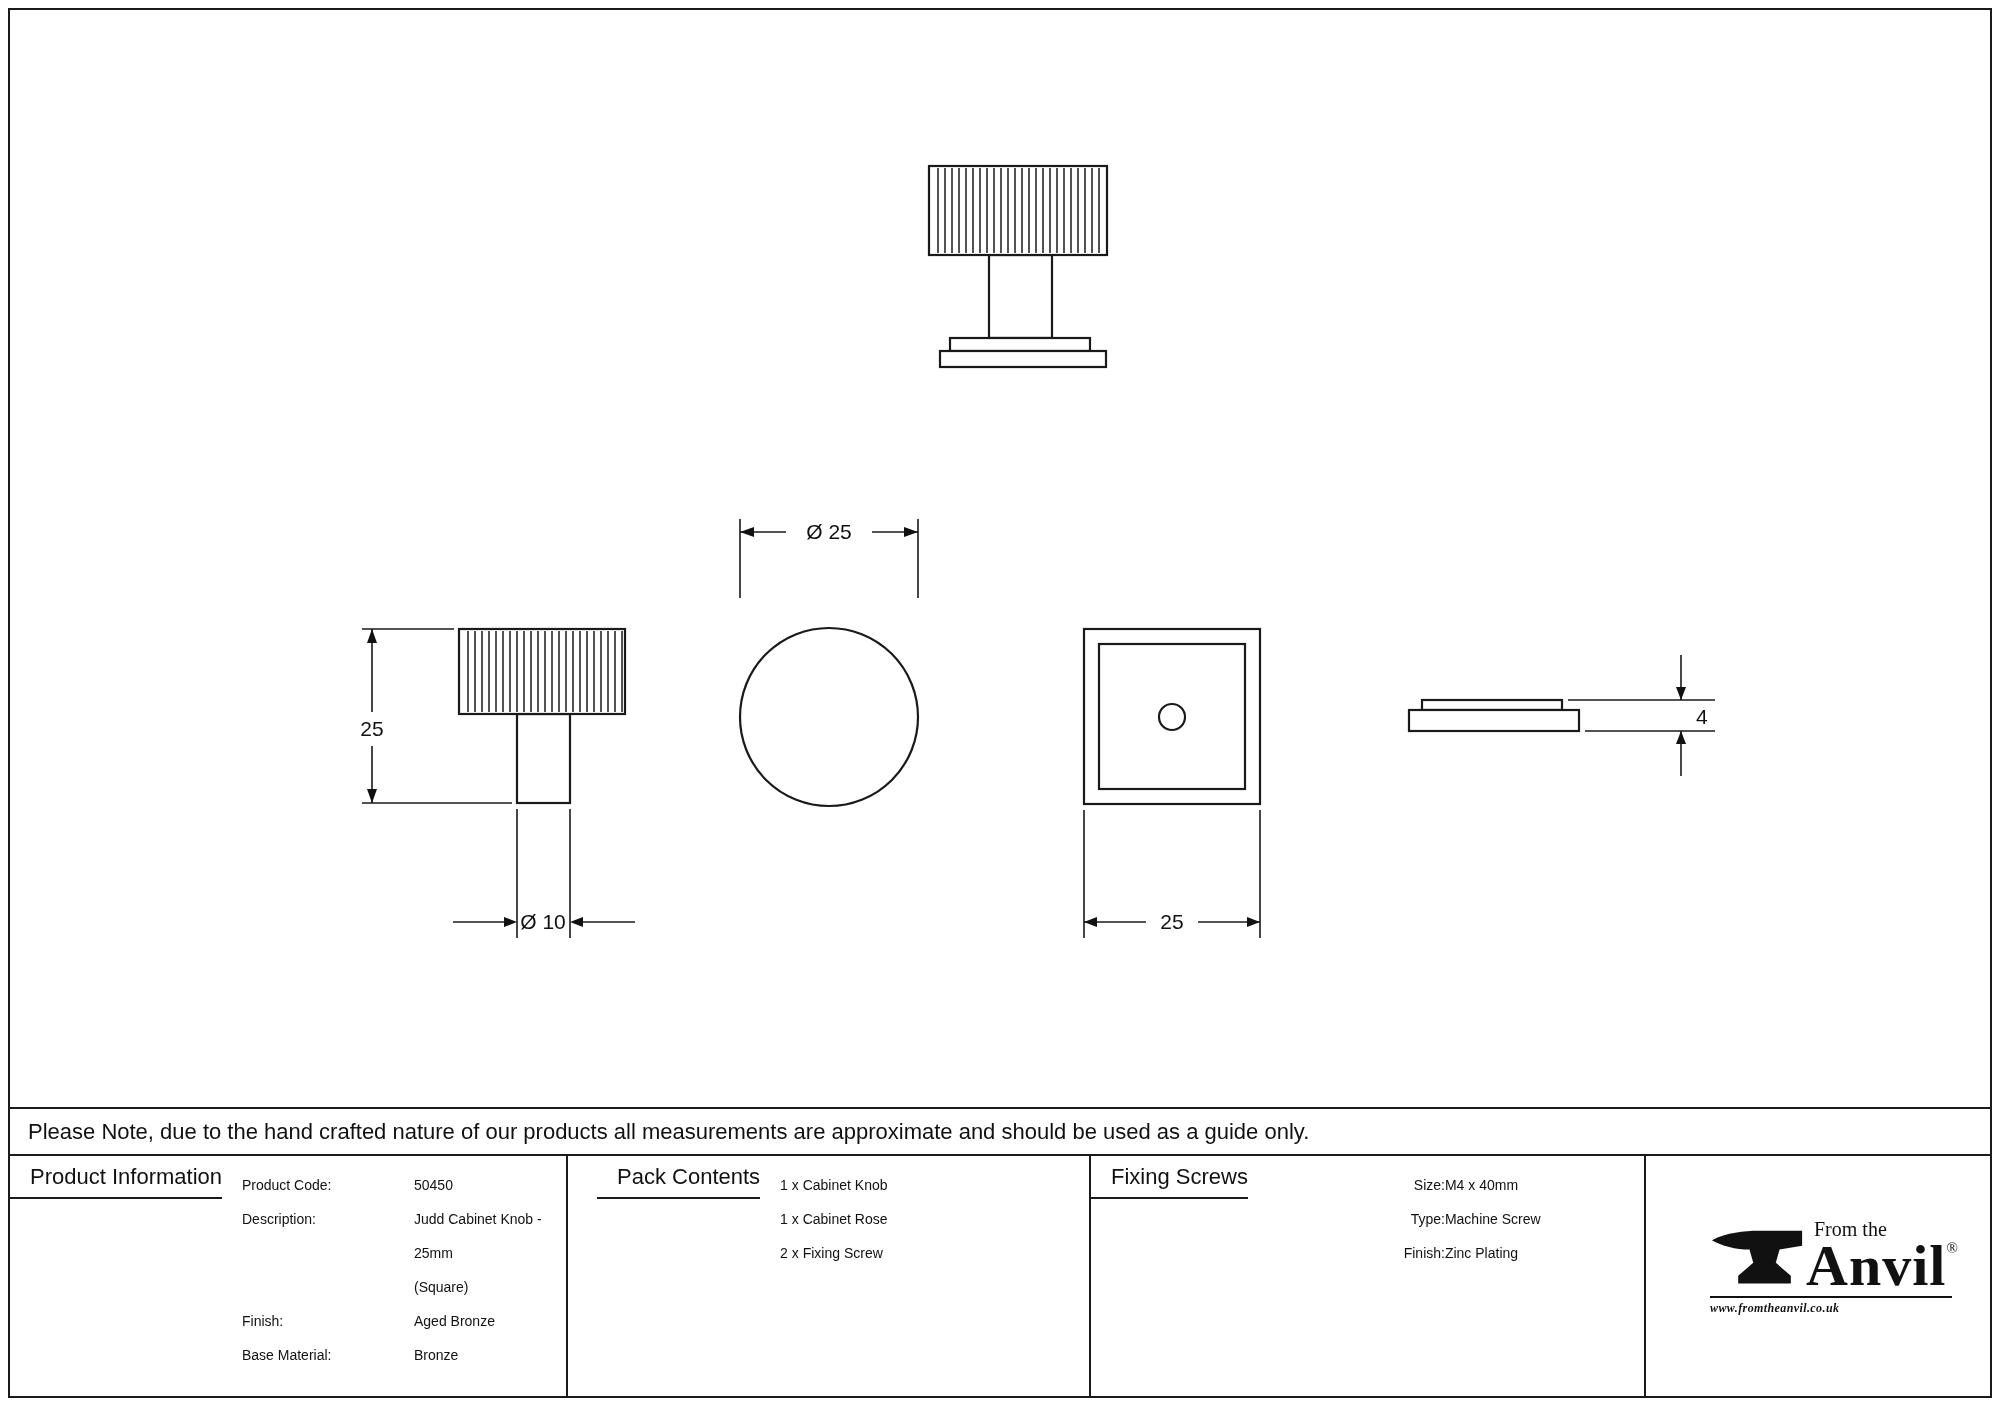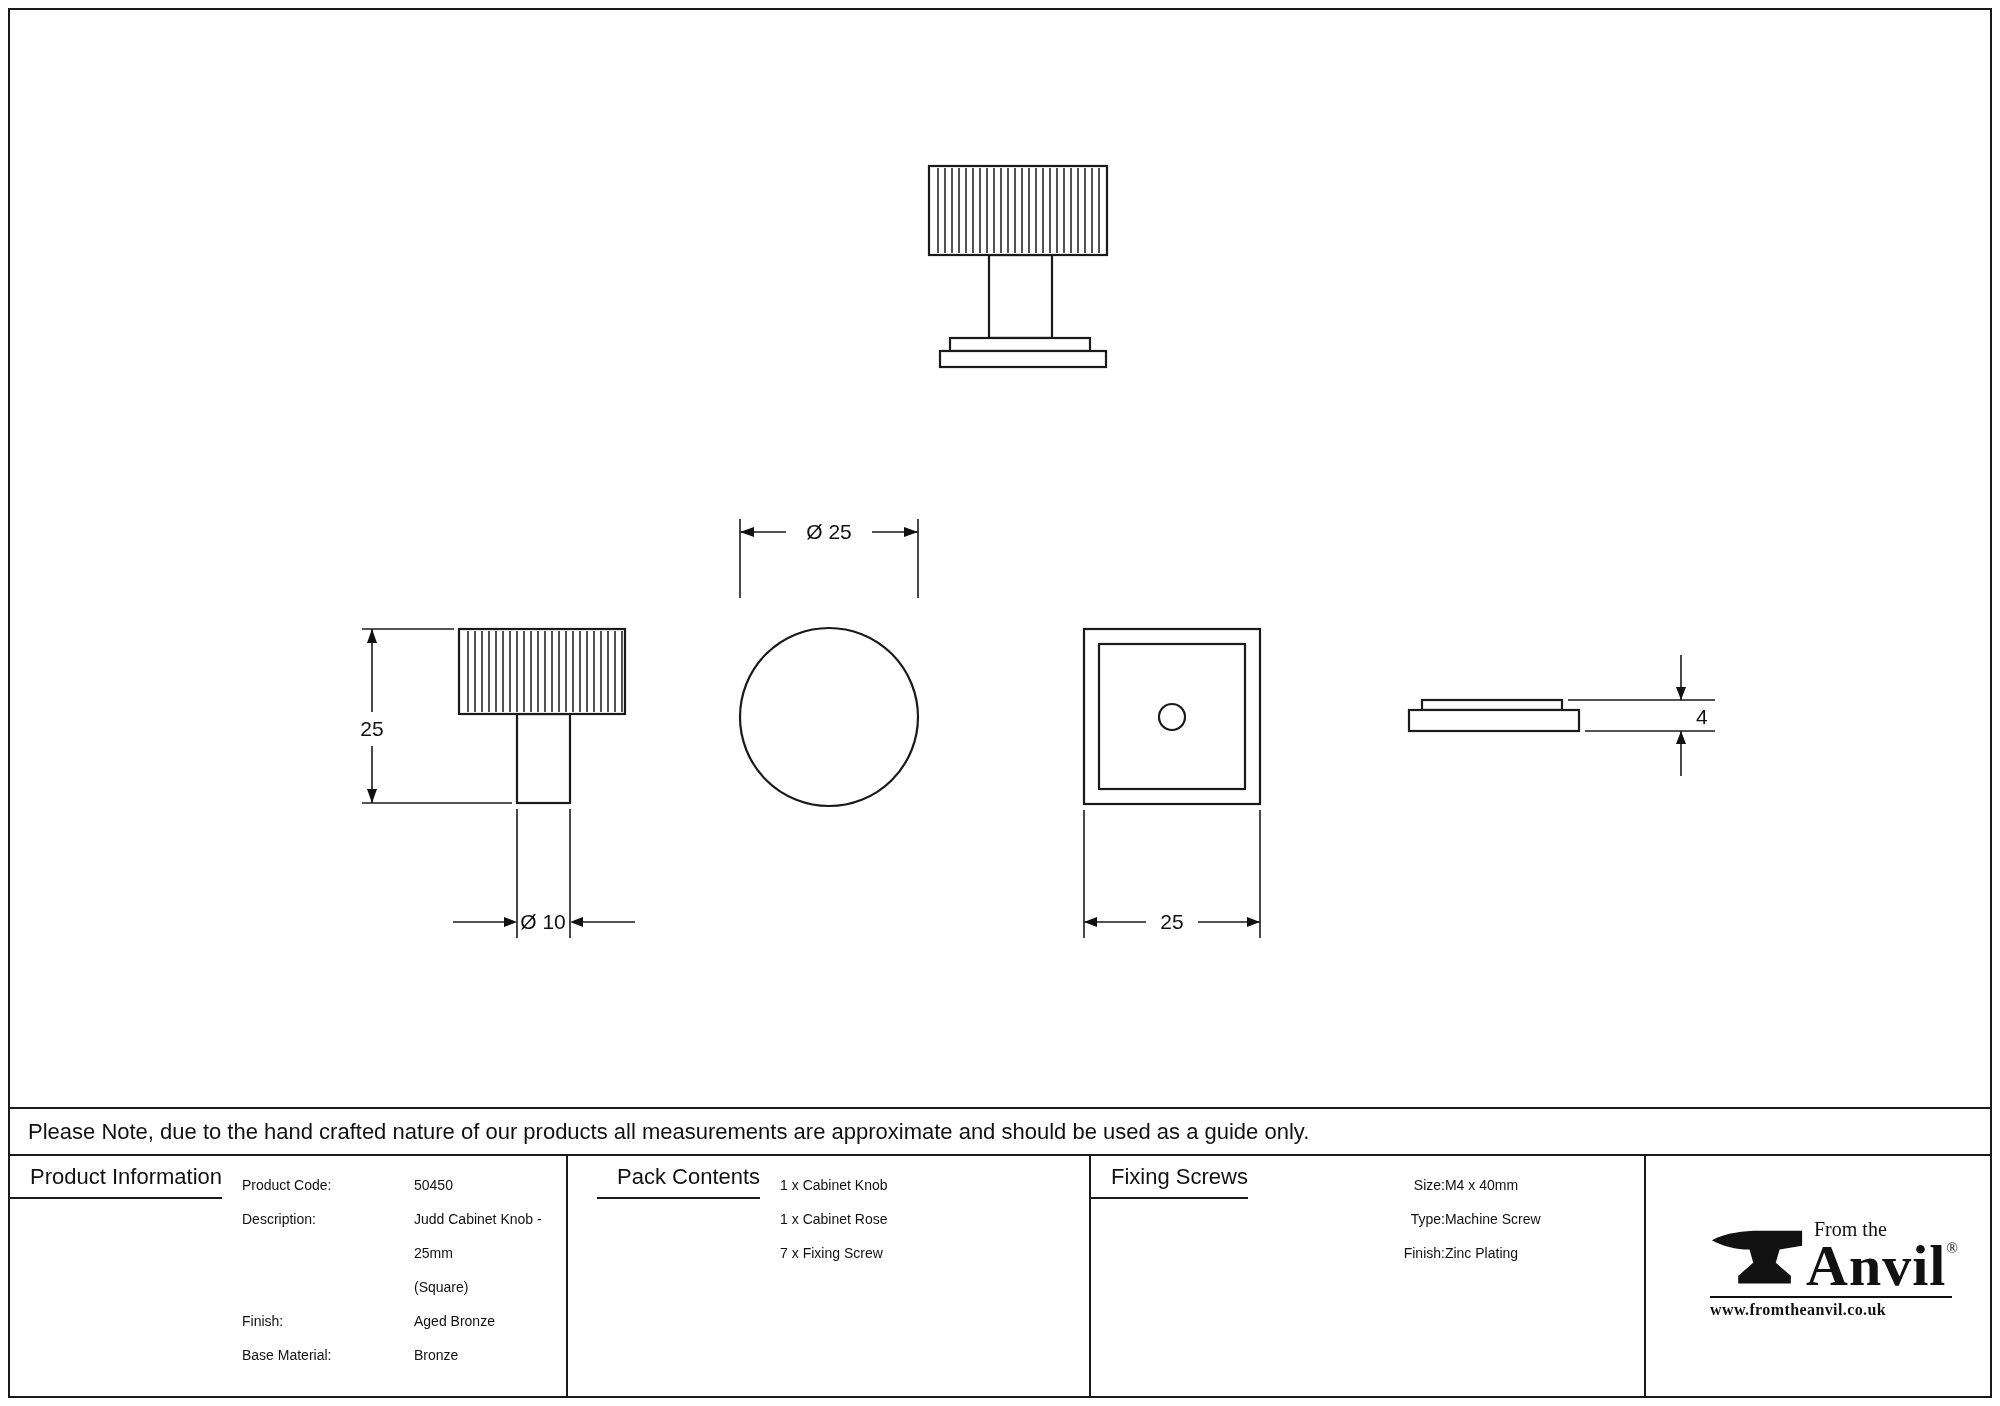--- a/index.html
+++ b/index.html
@@ -27,22 +27,22 @@
   .col-fix .kv .k{width:177px;text-align:right;}
 
   .logo{position:absolute;left:64px;top:62px;width:260px;}
   .logo-row{display:flex;align-items:flex-start;}
   .anvil-icon{width:94px;height:60px;margin-top:10px;flex:none;}
   .logo-text{margin-left:2px;font-family:"Liberation Serif",serif;}
   .from-the{display:block;font-size:20px;margin-left:8px;line-height:22px;}
   .brand{font-size:58px;font-weight:bold;line-height:50px;letter-spacing:1px;}
   .reg{font-size:15px;vertical-align:32px;font-weight:normal;}
   .logo-rule{border-top:2px solid #111;margin:5px 0 3px;width:242px;height:0;}
-  .logo-url{font-family:"Liberation Serif",serif;font-weight:bold;
-            font-size:16px;letter-spacing:0.4px;}
+  .logo-url{font-family:"Liberation Serif",serif;font-style:italic;font-weight:bold;
+            font-size:12px;letter-spacing:0.4px;}
 </style>
 </head>
 <body>
 
 <div class="page">
   <div class="sheet">
 
     <svg class="drawing-svg" width="1980" height="1100" viewBox="0 0 1980 1100">
 
       <g fill="#fff" stroke="#1a1a1a" stroke-width="2.2">
@@ -197,21 +197,21 @@
             <span class="v">Bronze</span>
           </div>
         </div>
       </div>
 
       <div class="col col-pack">
         <div class="col-header">Pack Contents</div>
         <div class="col-body">
           <div>1 x Cabinet Knob</div>
           <div>1 x Cabinet Rose</div>
-          <div>7 x Fixing Screw</div>
+          <div>2 x Fixing Screw</div>
         </div>
       </div>
 
       <div class="col col-fix">
         <div class="col-header">Fixing Screws</div>
         <div class="col-body">
           <div class="kv">
             <span class="k">Size:</span>
             <span class="v">M4 x 40mm</span>
           </div>

